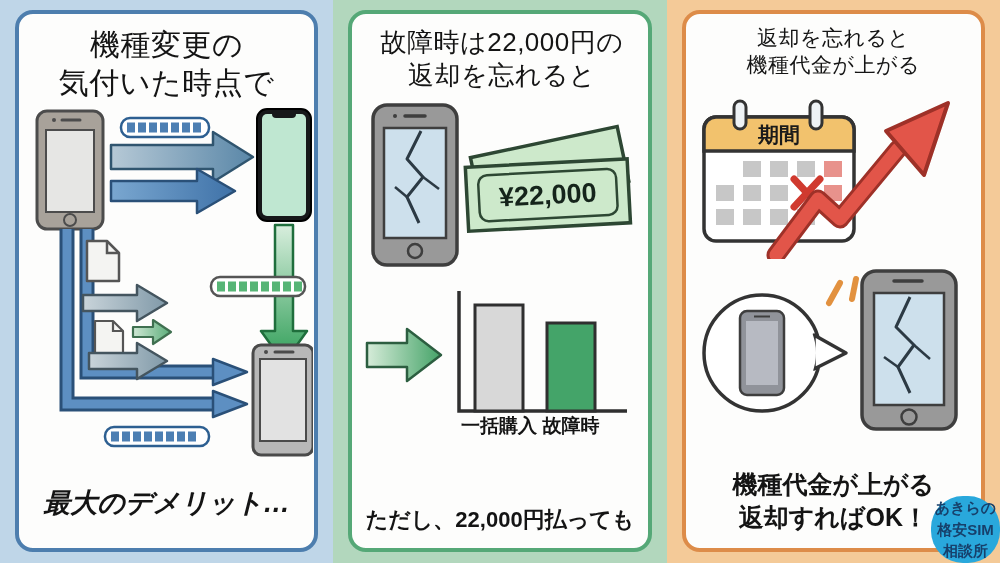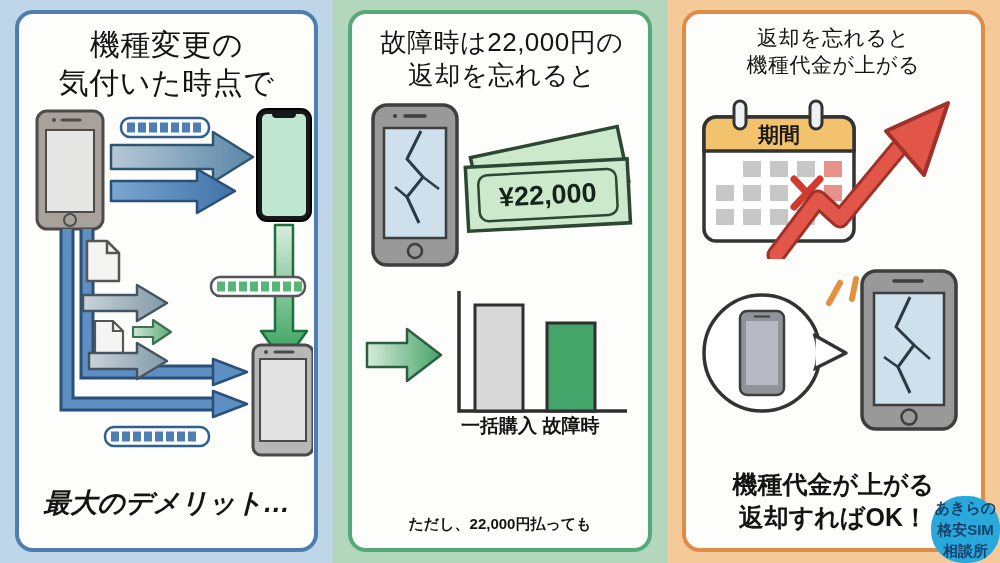--- a/index.html
+++ b/index.html
@@ -17,21 +17,21 @@
   }
   .title{margin:12px 4px 2px;font-weight:400;text-align:center;color:#141414;line-height:1.28;letter-spacing:0.5px;}
   .title span{display:block;}
   .t1{font-size:30px;}
   .t2{font-size:26px;margin-left:8px;}
   .t3{font-size:21px;margin-top:11px;}
   .illus{display:block;flex:0 0 auto;}
   .footer{margin-top:auto;margin-bottom:14px;font-weight:800;text-align:center;color:#141414;line-height:1.32;}
   .footer span{display:block;}
   .f1{font-size:27px;margin-bottom:26px;font-style:italic;}
-  .f2{font-size:15px;}
+  .f2{font-size:22px;}
   .f3{font-size:25px;}
   .badge{
     position:absolute;right:0;bottom:0;width:69px;height:67px;
     display:flex;flex-direction:column;justify-content:center;
     text-align:center;font-weight:bold;font-size:15px;line-height:1.45;border-radius:32px;
   }
   svg text{font-family:"Liberation Sans","DejaVu Sans",sans-serif;}
 </style>
 </head>
 <body>

